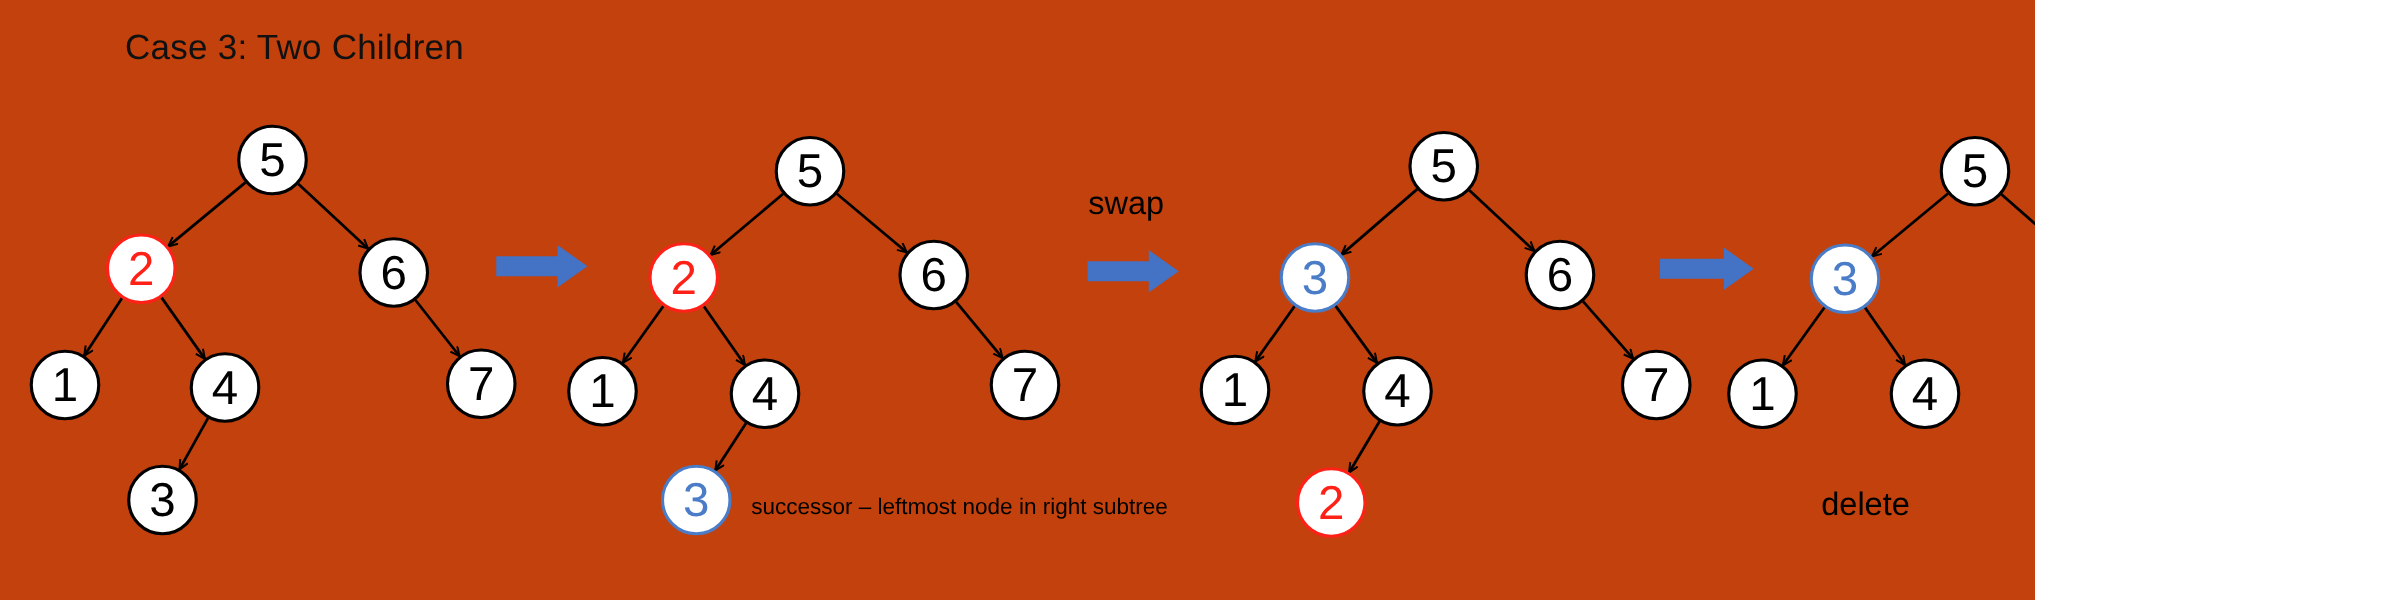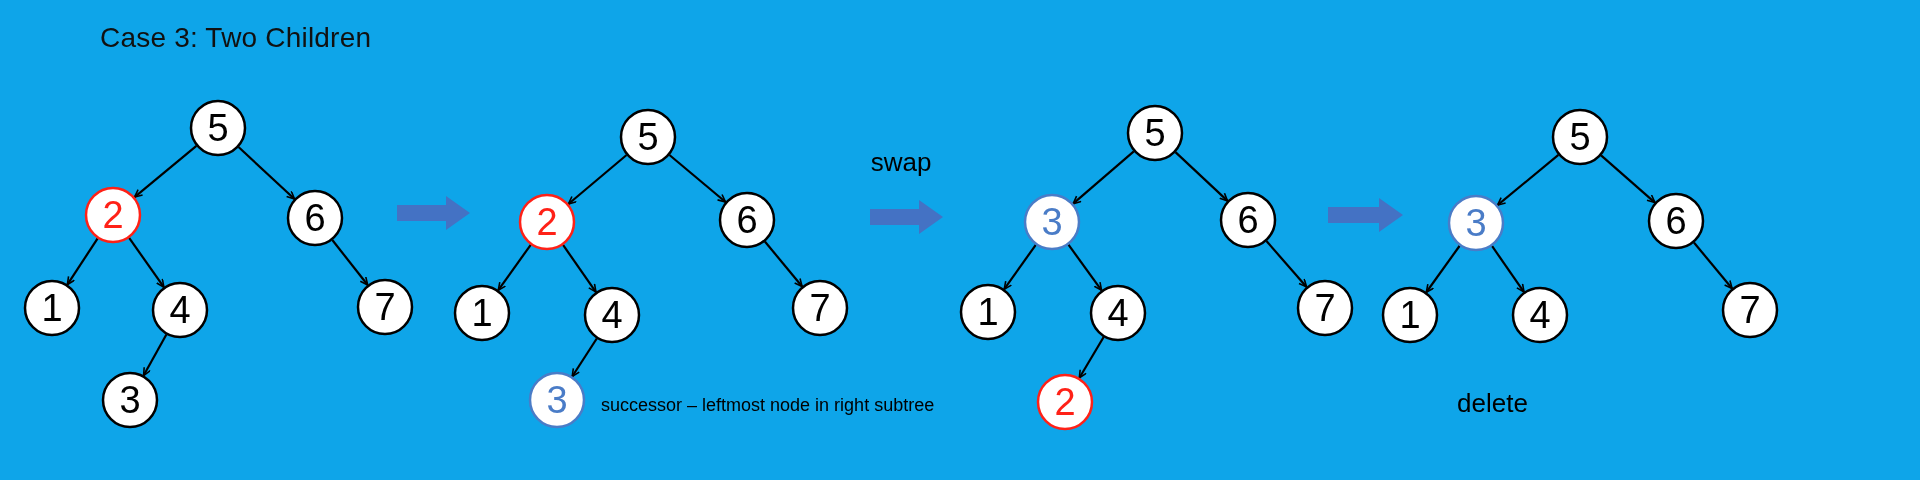--- a/index.html
+++ b/index.html
@@ -3,23 +3,23 @@
 <meta charset="utf-8">
 <style>
   html, body {
     margin: 0;
     padding: 0;
     background: #ffffff;
     font-family: "Liberation Sans", sans-serif;
   }
   .canvas {
     position: relative;
-    width: 1920px;
+    width: 1628px;
     height: 480px;
-    background: #0ea5e9;
+    background: #c2410c;
     overflow: hidden;
   }
   .title {
     position: absolute;
     left: 100px;
     top: 22px;
     font-size: 28px;
     color: #111111;
     letter-spacing: 0.2px;
   }

